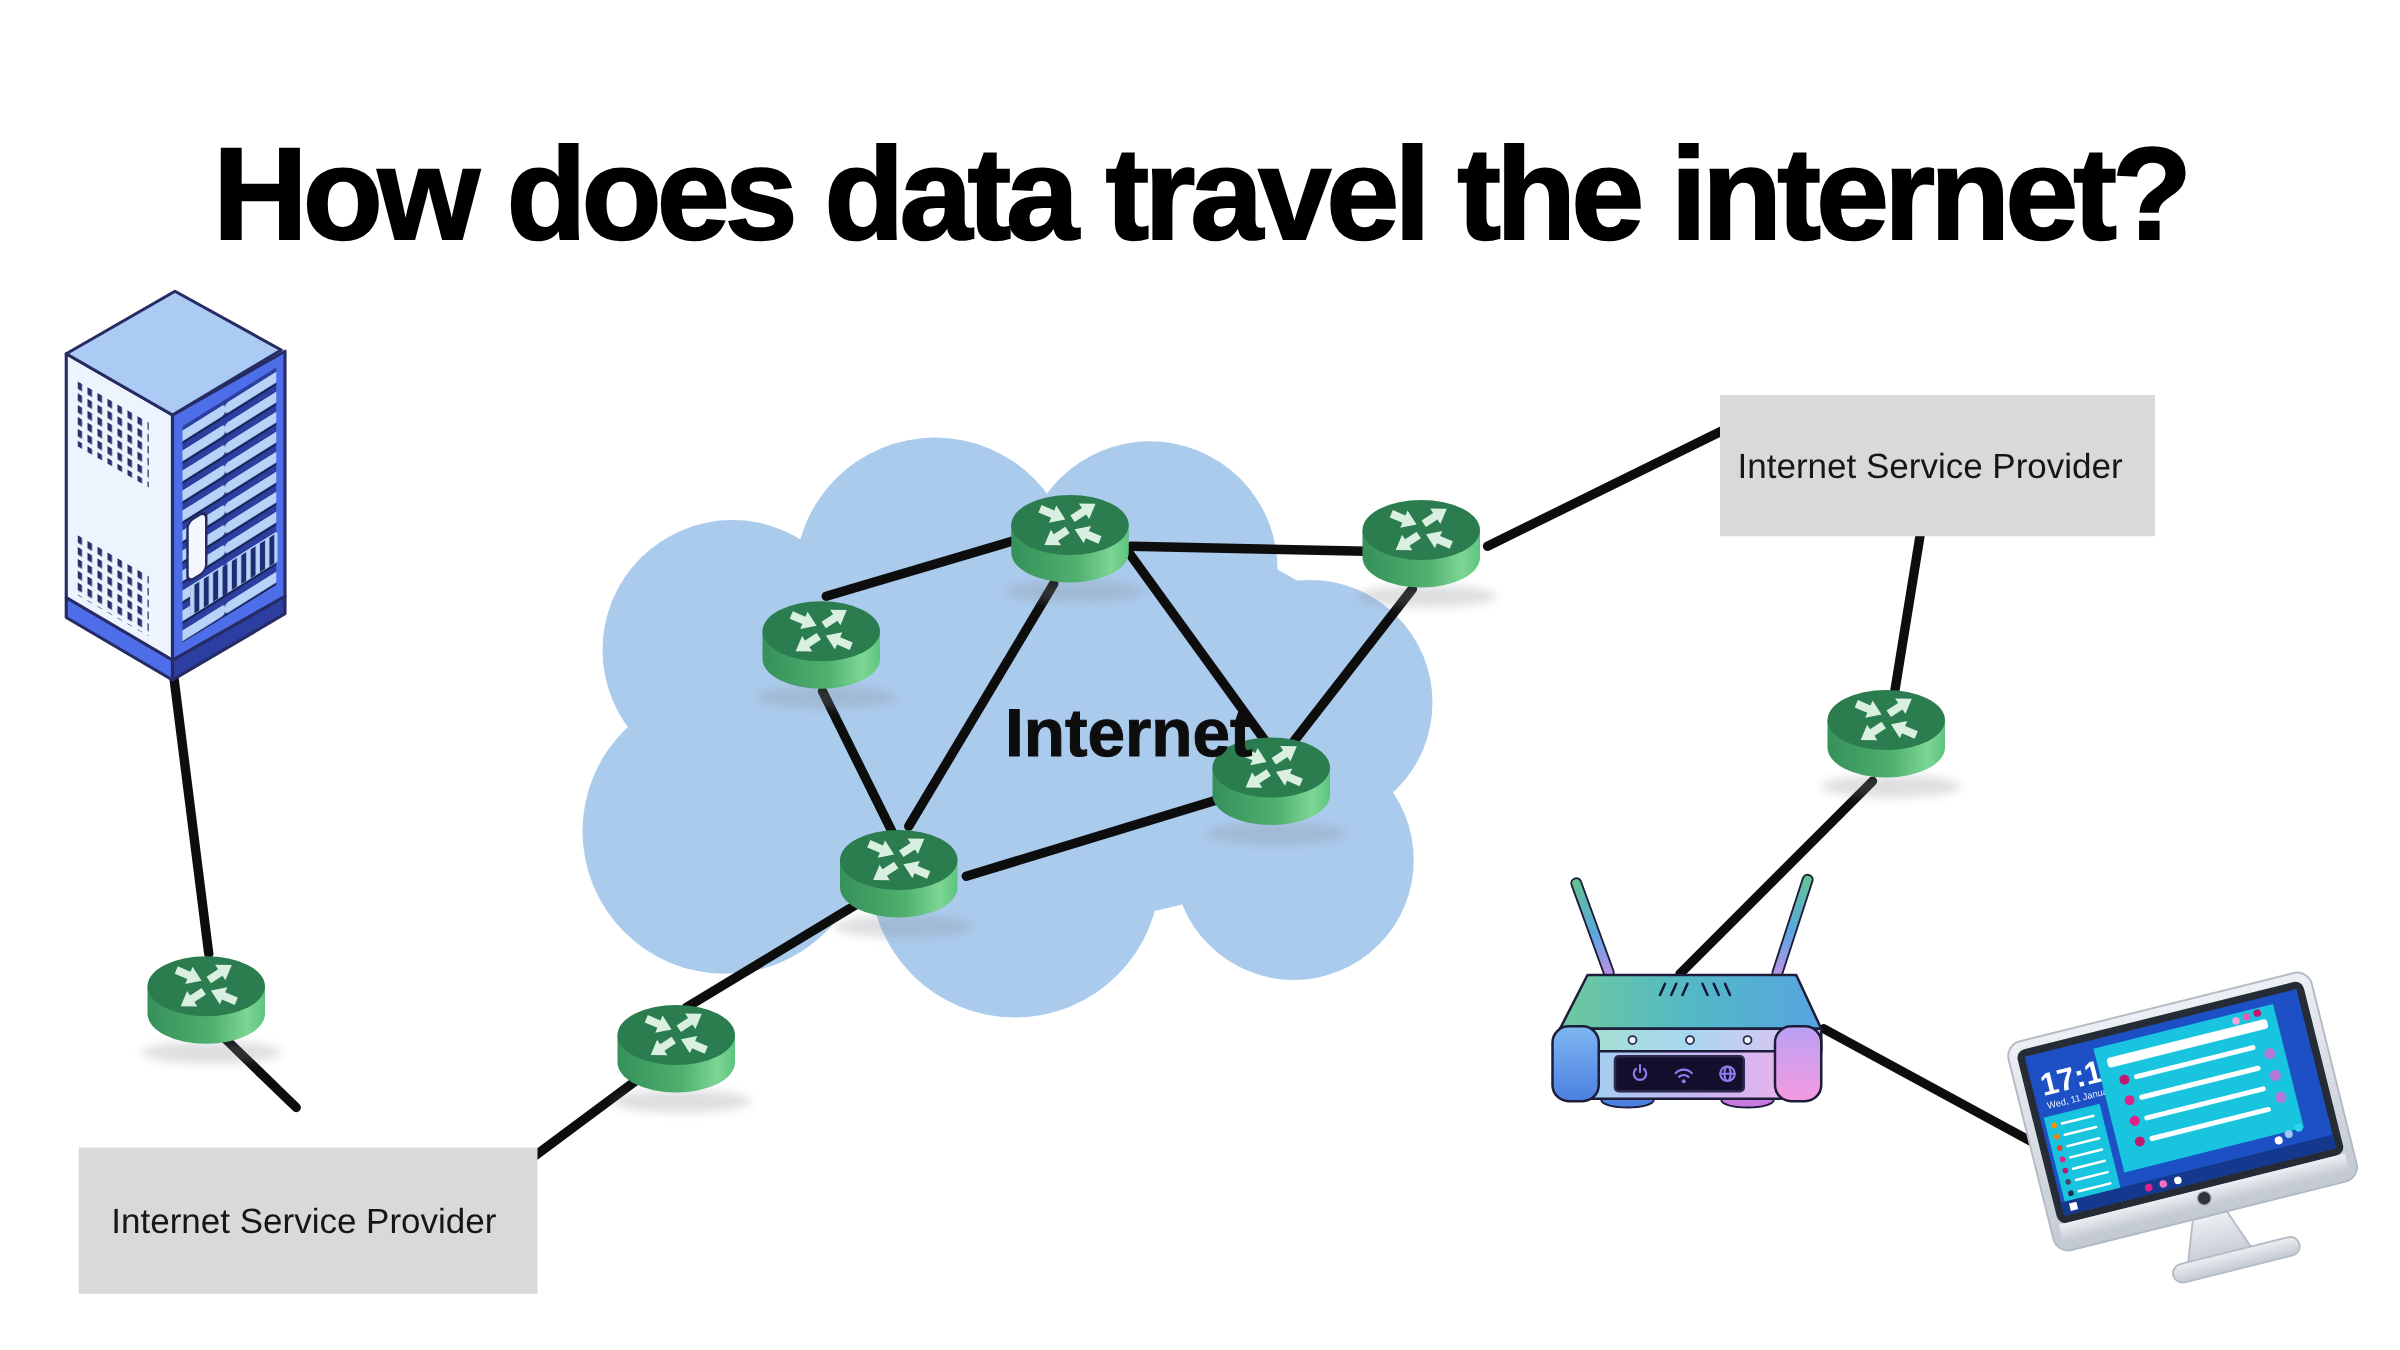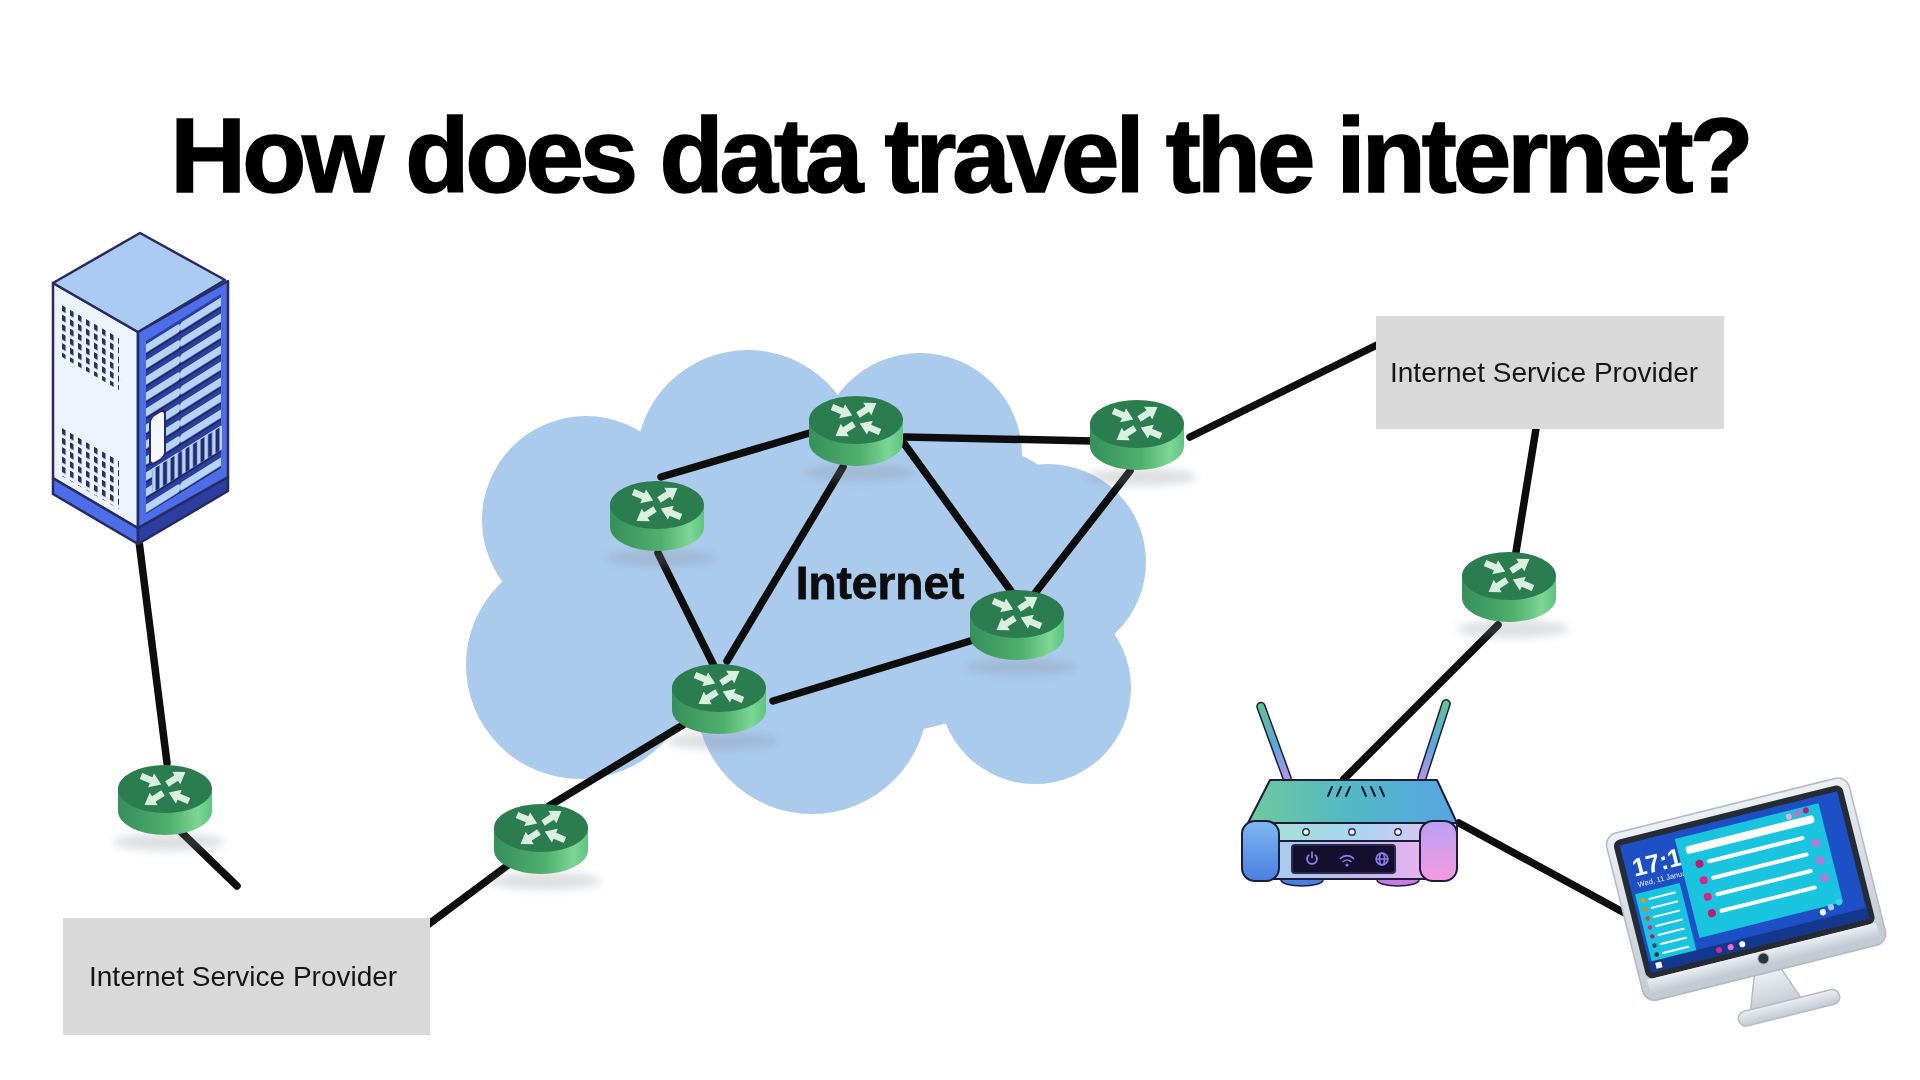--- a/index.html
+++ b/index.html
@@ -2,22 +2,22 @@
 <html><head>
 <meta charset="utf-8">
 <style>
   html,body{margin:0;padding:0;background:#ffffff;}
   .stage{position:relative;width:1920px;height:1080px;overflow:hidden;background:#ffffff;
          font-family:"Liberation Sans",sans-serif;}
   .stage svg{position:absolute;left:0;top:0;}
   .title{position:absolute;left:0;top:96px;width:1920px;text-align:center;
          font-size:105px;font-weight:bold;letter-spacing:-4px;color:#000;
          -webkit-text-stroke:1.6px #000;white-space:nowrap;}
-  .cloud-label{position:absolute;left:758px;top:556px;width:244px;text-align:center;
-         font-size:46px;font-weight:bold;color:#0d0d0d;-webkit-text-stroke:0.8px #0d0d0d;}
+  .cloud-label{position:absolute;left:758px;top:556px;width:244px;text-align:right;
+         font-size:54px;font-weight:bold;color:#0d0d0d;-webkit-text-stroke:0.8px #0d0d0d;}
   .isp-box{position:absolute;background:#d9d9d9;display:flex;align-items:center;
          font-size:28px;color:#161616;margin-top:32px;}
   .isp-box.bl{left:63px;top:886px;width:341px;height:117px;padding-left:26px;}
   .isp-box.tr{left:1376px;top:284px;width:334px;height:113px;padding-left:14px;}
 </style>
 </head>
 <body>
 
 <div class="stage">
 

